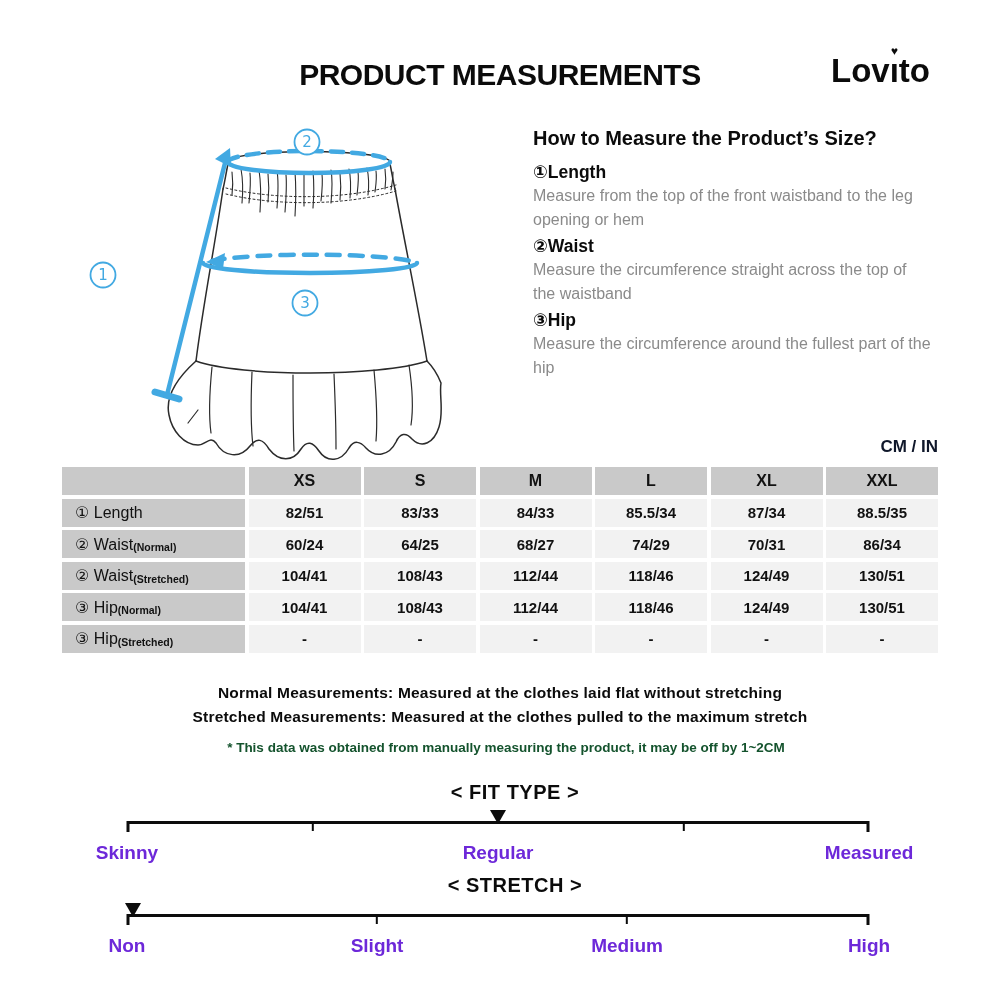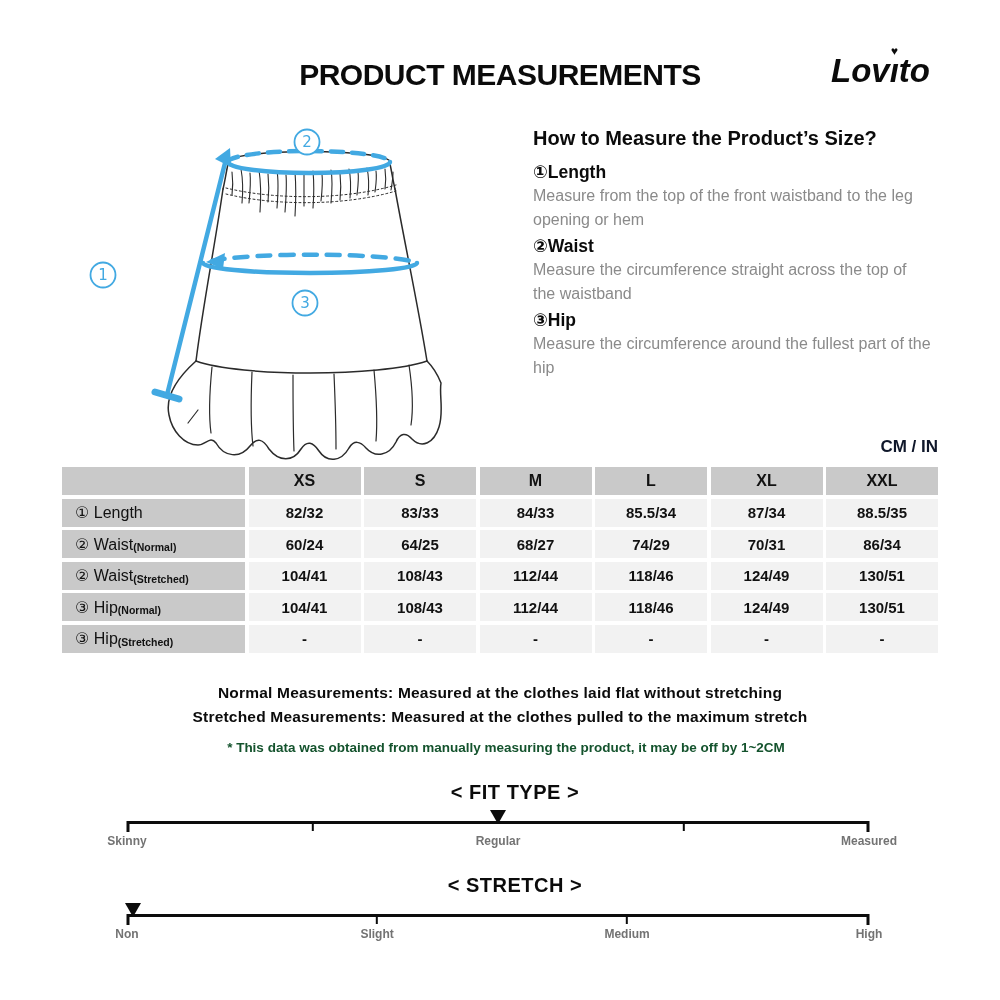--- a/index.html
+++ b/index.html
@@ -2,21 +2,21 @@
 <html><head>
 <meta charset="utf-8">
 <style>
   html,body{margin:0;padding:0;background:#fff;}
   .page{position:relative;width:1000px;height:1000px;background:#fff;overflow:hidden;
         font-family:"Liberation Sans","DejaVu Sans",sans-serif;color:#111;}
 
   
   .title{position:absolute;left:0;right:0;top:58px;text-align:center;
          font-size:30px;font-weight:900;letter-spacing:-0.5px;color:#0b0b0b;}
-  .brand{position:absolute;right:70px;top:52px;font-size:33px;font-weight:800;color:#0b0b0b;font-style:italic;}
+  .brand{position:absolute;right:70px;top:52px;font-size:33px;font-weight:800;color:#0b0b0b;}
   .brand-i{position:relative;display:inline-block;}
   .brand-heart{position:absolute;left:50%;top:-7px;transform:translateX(-50%);
                font-size:12px;line-height:1;color:#0b0b0b;}
 
   
   .diagram{position:absolute;left:60px;top:115px;}
 
   
   .howto{position:absolute;left:533px;top:126px;width:400px;}
   .howto-heading{font-size:20px;font-weight:700;line-height:24px;margin-bottom:10px;color:#0b0b0b;}
@@ -45,22 +45,22 @@
   
   .scale-section{position:absolute;left:0;right:0;height:78px;}
   .scale-title{text-align:center;font-size:20px;font-weight:800;letter-spacing:0.5px;color:#0b0b0b;margin-left:30px;}
   .scale-line{position:absolute;left:127px;width:742px;top:40px;height:2.6px;background:#0c0c0c;}
   .tick{position:absolute;top:0;width:2.4px;height:10px;background:#0c0c0c;transform:translateX(-50%);}
   .tick.end{width:3px;height:11px;}
   .marker{position:absolute;top:-11px;width:0;height:0;transform:translateX(-50%);
           border-left:8.5px solid transparent;border-right:8.5px solid transparent;
           border-top:14px solid #0c0c0c;}
   .scale-labels{position:absolute;left:127px;width:742px;top:53px;height:20px;}
-  .scale-labels span{position:absolute;top:0;transform:translateX(-50%);white-space:nowrap;
-                     font-size:12px;font-weight:700;color:#737373;}
+  .scale-labels span{position:absolute;top:8px;transform:translateX(-50%);white-space:nowrap;
+                     font-size:19px;font-weight:700;color:#6d28d9;}
 
   svg text{font-family:"DejaVu Sans","Liberation Sans",sans-serif;}
 </style>
 </head>
 <body>
 
 <div class="page">
 
   <div class="title">PRODUCT MEASUREMENTS</div>
 
@@ -150,21 +150,21 @@
     <div class="st-cell st-head">S</div>
     <div class="st-cell st-head">M</div>
     <div class="st-cell st-head">L</div>
     <div class="st-cell st-head">XL</div>
     <div class="st-cell st-head">XXL</div>
 
     <div class="st-cell st-label">
         <span>① Length</span>
         <span class="st-sub"></span>
       </div>
-    <div class="st-cell st-val">82/32</div>
+    <div class="st-cell st-val">82/51</div>
     <div class="st-cell st-val">83/33</div>
     <div class="st-cell st-val">84/33</div>
     <div class="st-cell st-val">85.5/34</div>
     <div class="st-cell st-val">87/34</div>
     <div class="st-cell st-val">88.5/35</div>
 
     <div class="st-cell st-label">
         <span>② Waist</span>
         <span class="st-sub">(Normal)</span>
       </div>

